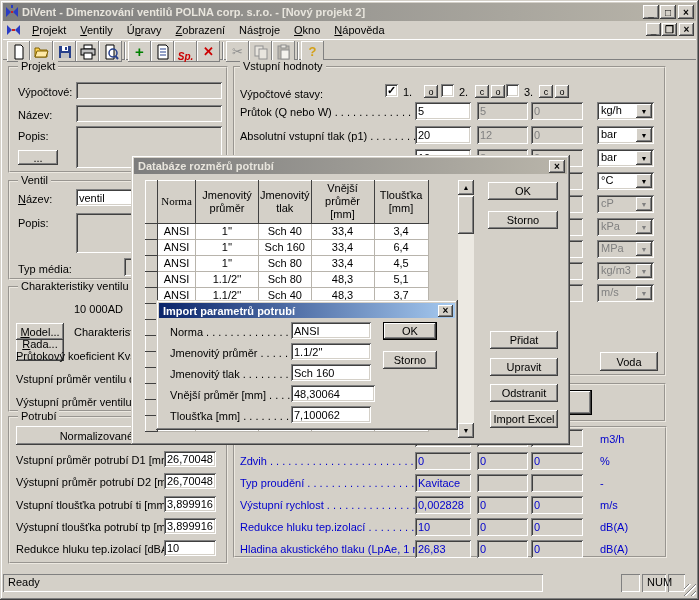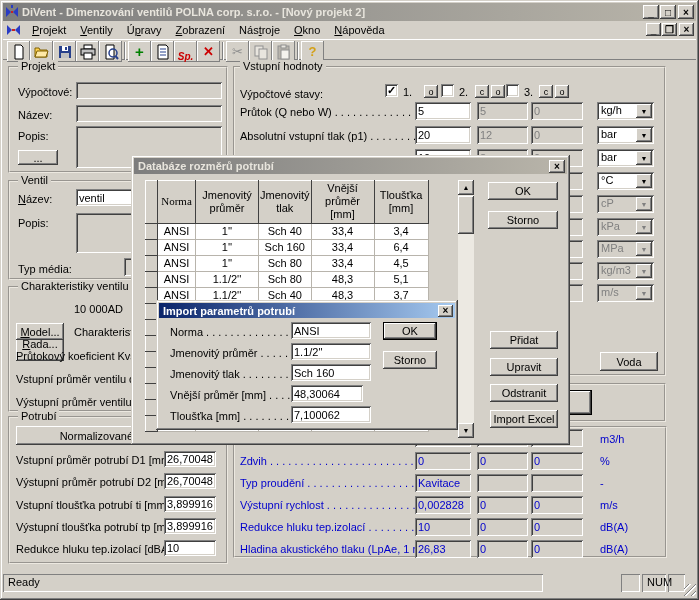--- a/index.html
+++ b/index.html
@@ -476,21 +476,21 @@
       <span style="flex:1"></span>
       <span class="wbtn" style="width:15px;height:12px;">×</span>
     </div>
     <span class="lbl" style="left:14px;top:26px;">Norma . . . . . . . . . . . . . . . . .</span>
     <input class="fld" style="left: 135px; top: 22px; width: 80px; height: 17px;" value="ANSI">
     <span class="lbl" style="left:14px;top:47px;">Jmenovitý průměr . . . . . . . . .</span>
     <input class="fld" style="left: 135px; top: 43px; width: 80px; height: 17px;" value="1.1/2''">
     <span class="lbl" style="left:14px;top:68px;">Jmenovitý tlak . . . . . . . . . . . .</span>
     <input class="fld" style="left: 135px; top: 64px; width: 80px; height: 17px;" value="Sch 160">
     <span class="lbl" style="left:14px;top:89px;">Vnější průměr [mm] . . . . . . . .</span>
-    <input class="fld" style="left: 135px; top: 85px; width: 72px; height: 17px;" value="48,30064">
+    <input class="fld" style="left: 135px; top: 85px; width: 84px; height: 17px;" value="48,30064">
     <span class="lbl" style="left:14px;top:110px;">Tloušťka [mm] . . . . . . . . . . . .</span>
     <input class="fld" style="left: 135px; top: 106px; width: 80px; height: 17px;" value="7,100062">
     <div class="btn default abs" style="left:227px;top:22px;width:54px;height:18px;">OK</div>
     <div class="btn abs" style="left:227px;top:51px;width:54px;height:18px;">Storno</div>
   </div>
 
   <div class="sbpanel" style="left:3px;top:574px;width:540px;height:18px;"><span>Ready</span></div>
   <div class="sbpanel" style="left:621px;top:574px;width:19px;height:18px;"></div>
   <div class="sbpanel" style="left:642px;top:574px;width:24px;height:18px;"><span>NUM</span></div>
   <div class="sbpanel" style="left:668px;top:574px;width:17px;height:18px;"></div>

